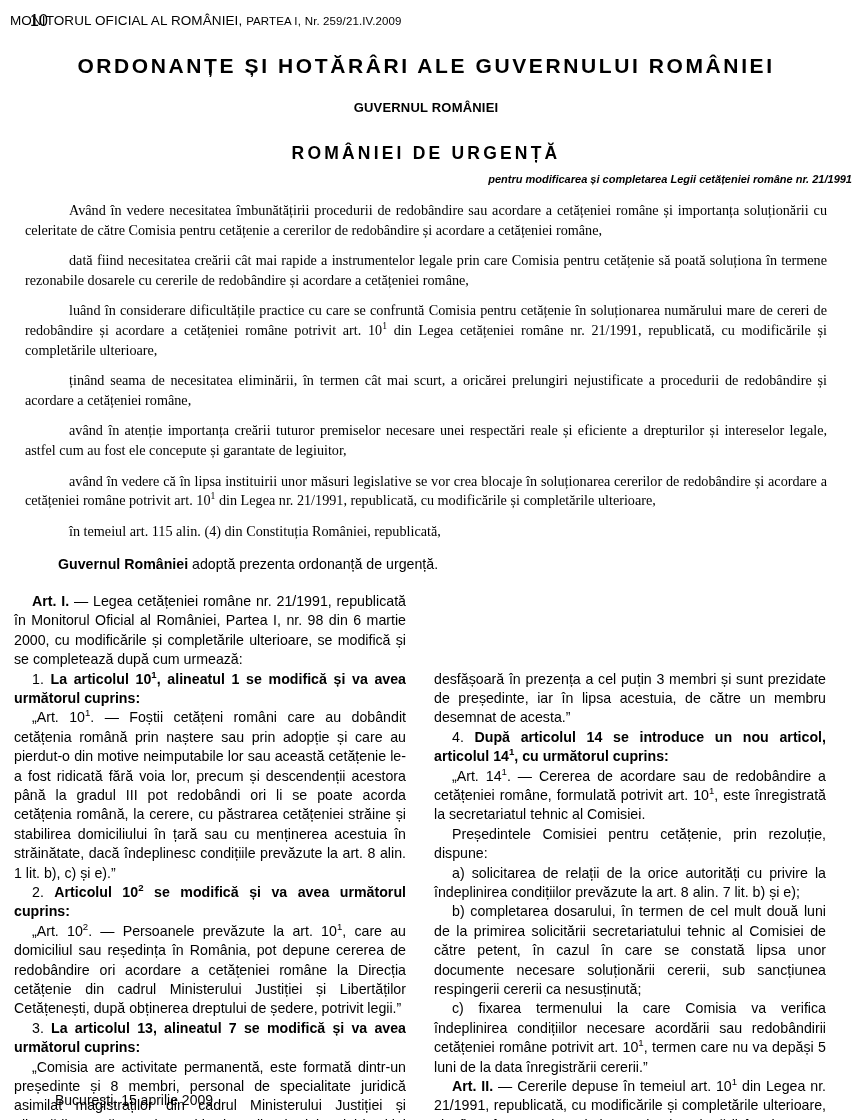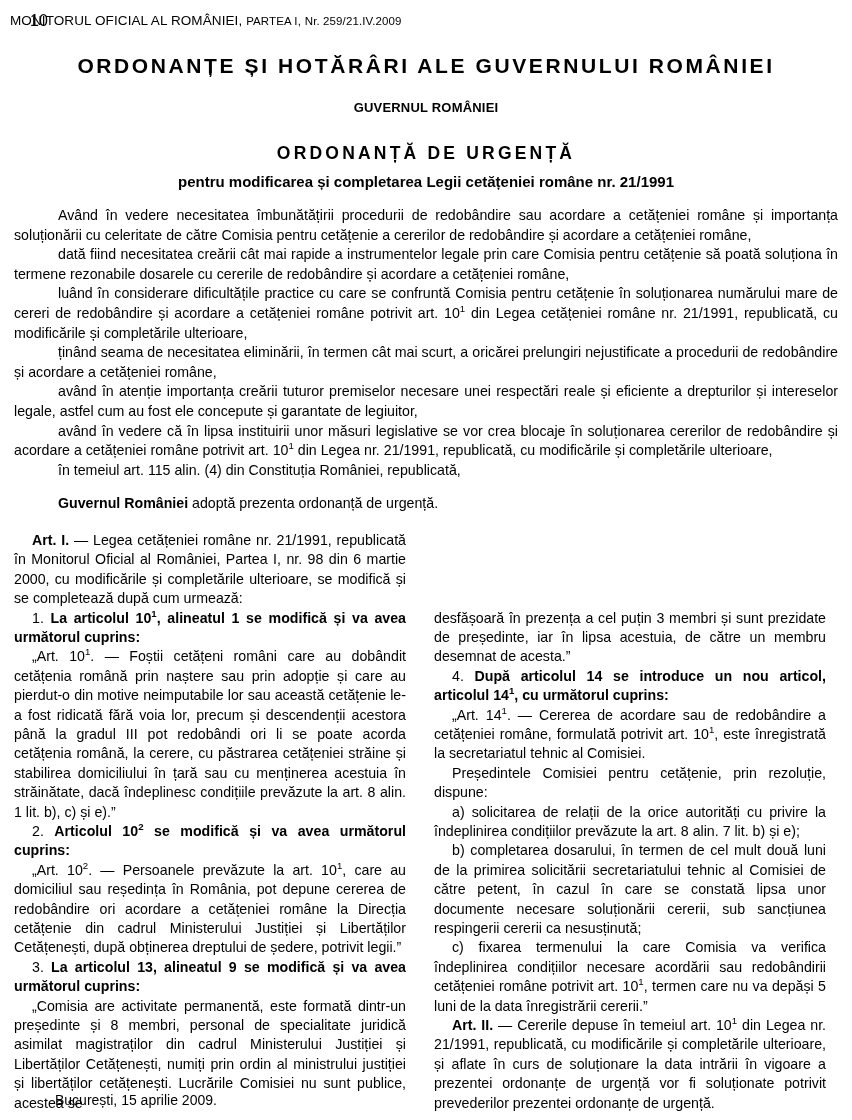--- a/index.html
+++ b/index.html
@@ -65,37 +65,39 @@
 
   
   .act-kind {
     text-align: center;
     font-size: 17.5px;
     font-weight: bold;
     letter-spacing: 3.2px;
     margin-top: 28px;
   }
   .act-subject {
-    text-align: center;
-    font-size: 15px;
+    text-align: right;
+    font-size: 11px;
     font-weight: bold;
     margin-top: 9px;
+    font-style: italic;
   }
 
   
   .preamble {
     margin: 16px 14px 0 14px;
     font-size: 14.2px;
     line-height: 19.6px;
     text-align: justify;
     text-justify: inter-word;
   }
   .preamble p {
-    margin: 0;
+    margin: 11px;
     text-indent: 44px;
+    font-family: Liberation Serif, serif;
   }
   .adopt {
     margin: 14px 14px 0 14px;
     font-size: 14.2px;
     line-height: 19.6px;
     text-indent: 44px;
   }
   .adopt b { font-weight: bold; }
 
   
@@ -138,21 +140,21 @@
 <div class="page">
 
   <div class="running-head">
     <div class="page-number">10</div>
     <div class="head-title"><span>MONITORUL OFICIAL AL ROMÂNIEI,</span> <span class="small-caps">PARTEA I,</span> <span class="small-caps">Nr. 259/21.IV.2009</span></div>
   </div>
 
   <div class="section-title">ORDONANȚE ȘI HOTĂRÂRI ALE GUVERNULUI ROMÂNIEI</div>
   <div class="issuer">GUVERNUL ROMÂNIEI</div>
 
-  <div class="act-kind">ORDONANȚĂ DE URGENȚĂ</div>
+  <div class="act-kind">ROMÂNIEI DE URGENȚĂ</div>
   <div class="act-subject">pentru modificarea și completarea Legii cetățeniei române nr. 21/1991</div>
 
   <div class="preamble">
     <p>Având în vedere necesitatea îmbunătățirii procedurii de redobândire sau acordare a cetățeniei române și importanța soluționării cu celeritate de către Comisia pentru cetățenie a cererilor de redobândire și acordare a cetățeniei române,</p>
     <p>dată fiind necesitatea creării cât mai rapide a instrumentelor legale prin care Comisia pentru cetățenie să poată soluționa în termene rezonabile dosarele cu cererile de redobândire și acordare a cetățeniei române,</p>
     <p><span>luând în considerare dificultățile practice cu care se confruntă Comisia pentru cetățenie în soluționarea numărului mare de cereri de redobândire și acordare a cetățeniei române potrivit art. 10</span><sup>1</sup><span> din Legea cetățeniei române nr. 21/1991, republicată, cu modificările și completările ulterioare,</span></p>
     <p>ținând seama de necesitatea eliminării, în termen cât mai scurt, a oricărei prelungiri nejustificate a procedurii de redobândire și acordare a cetățeniei române,</p>
     <p>având în atenție importanța creării tuturor premiselor necesare unei respectări reale și eficiente a drepturilor și intereselor legale, astfel cum au fost ele concepute și garantate de legiuitor,</p>
     <p><span>având în vedere că în lipsa instituirii unor măsuri legislative se vor crea blocaje în soluționarea cererilor de redobândire și acordare a cetățeniei române potrivit art. 10</span><sup>1</sup><span> din Legea nr. 21/1991, republicată, cu modificările și completările ulterioare,</span></p>
     <p>în temeiul art. 115 alin. (4) din Constituția României, republicată,</p>
@@ -166,21 +168,21 @@
       <p><b>Art. I.</b><span> — Legea cetățeniei române nr. 21/1991, republicată în Monitorul Oficial al României, Partea I, nr. 98 din 6 martie 2000, cu modificările și completările ulterioare, se modifică și se completează după cum urmează:</span></p>
 
       <p><span>1. </span><b>La articolul 10</b><b><sup>1</sup></b><b>, alineatul 1 se modifică și va avea următorul cuprins:</b></p>
 
       <p><span>„Art. 10</span><sup>1</sup><span>. — Foștii cetățeni români care au dobândit cetățenia română prin naștere sau prin adopție și care au pierdut-o din motive neimputabile lor sau această cetățenie le-a fost ridicată fără voia lor, precum și descendenții acestora până la gradul III pot redobândi ori li se poate acorda cetățenia română, la cerere, cu păstrarea cetățeniei străine și stabilirea domiciliului în țară sau cu menținerea acestuia în străinătate, dacă îndeplinesc condițiile prevăzute la art. 8 alin. 1 lit. b), c) și e).”</span></p>
 
       <p><span>2. </span><b>Articolul 10</b><b><sup>2</sup></b><b> se modifică și va avea următorul cuprins:</b></p>
 
       <p><span>„Art. 10</span><sup>2</sup><span>. — Persoanele prevăzute la art. 10</span><sup>1</sup><span>, care au domiciliul sau reședința în România, pot depune cererea de redobândire ori acordare a cetățeniei române la Direcția cetățenie din cadrul Ministerului Justiției și Libertăților Cetățenești, după obținerea dreptului de ședere, potrivit legii.”</span></p>
 
-      <p><span>3. </span><b>La articolul 13, alineatul 9 se modifică și va avea următorul cuprins:</b></p>
+      <p><span>3. </span><b>La articolul 13, alineatul 7 se modifică și va avea următorul cuprins:</b></p>
 
       <p>„Comisia are activitate permanentă, este formată dintr-un președinte și 8 membri, personal de specialitate juridică asimilat magistraților din cadrul Ministerului Justiției și Libertăților Cetățenești, numiți prin ordin al ministrului justiției și libertăților cetățenești. Lucrările Comisiei nu sunt publice, acestea se</p>
     </div>
 
     <div class="col">
       <p class="noindent">desfășoară în prezența a cel puțin 3 membri și sunt prezidate de președinte, iar în lipsa acestuia, de către un membru desemnat de acesta.”</p>
 
       <p><span>4. </span><b>După articolul 14 se introduce un nou articol, articolul 14</b><b><sup>1</sup></b><b>, cu următorul cuprins:</b></p>
 
       <p><span>„Art. 14</span><sup>1</sup><span>. — Cererea de acordare sau de redobândire a cetățeniei române, formulată potrivit art. 10</span><sup>1</sup><span>, este înregistrată la secretariatul tehnic al Comisiei.</span></p>

